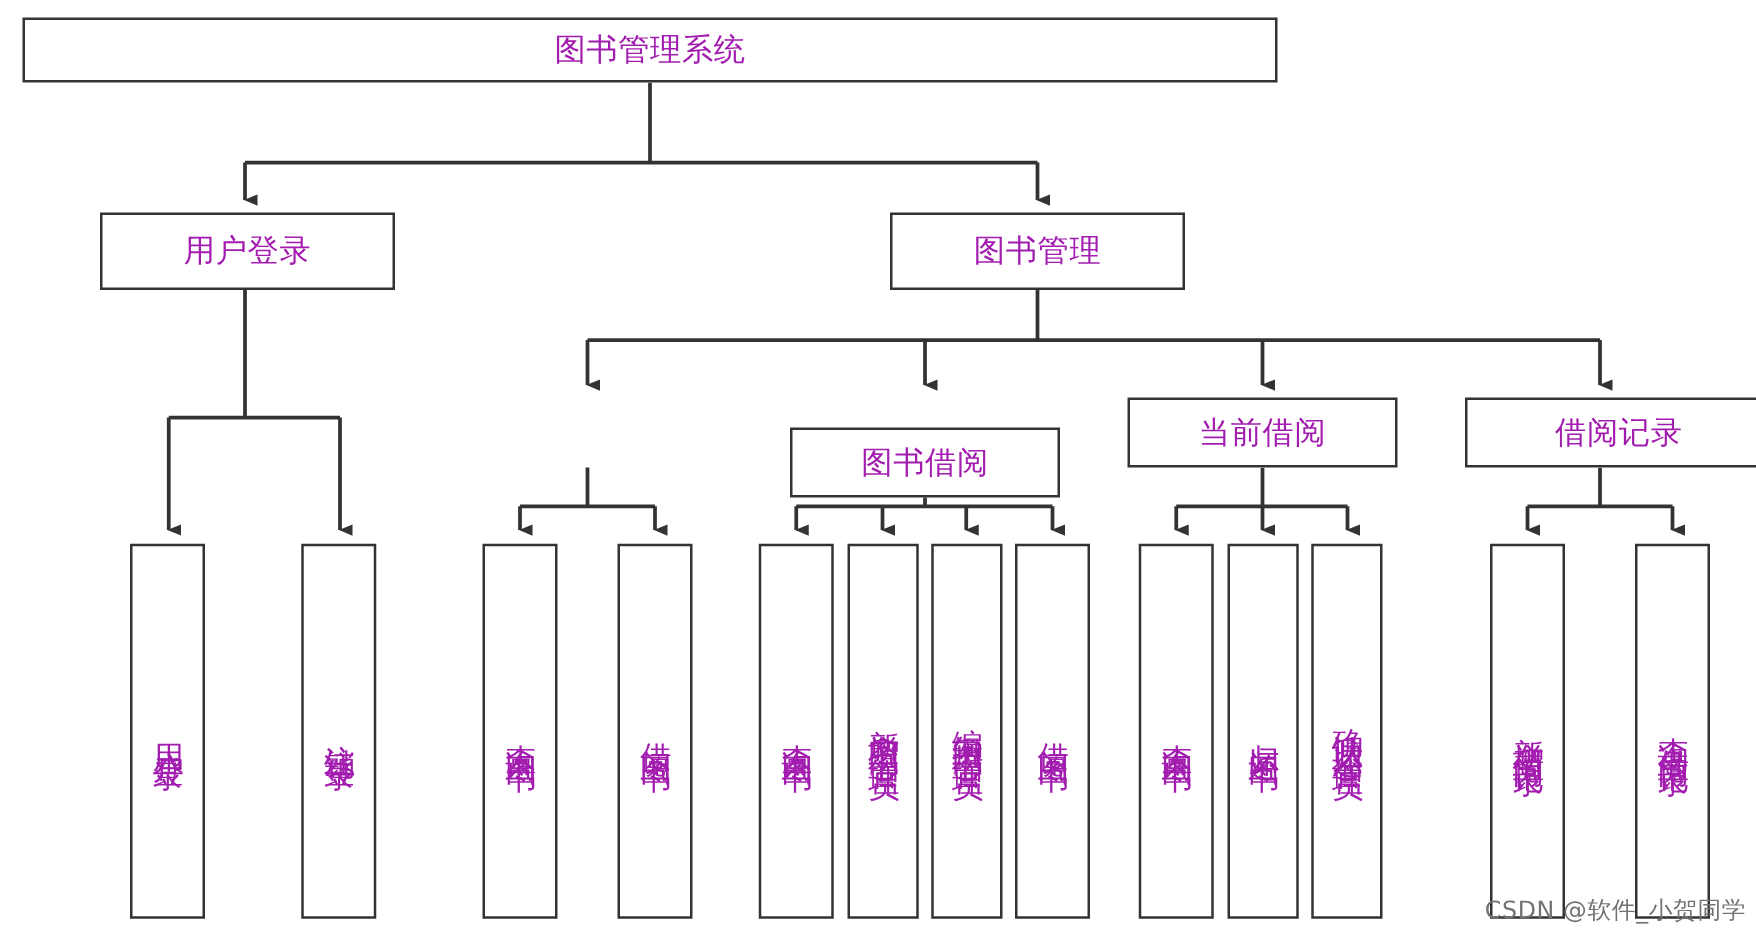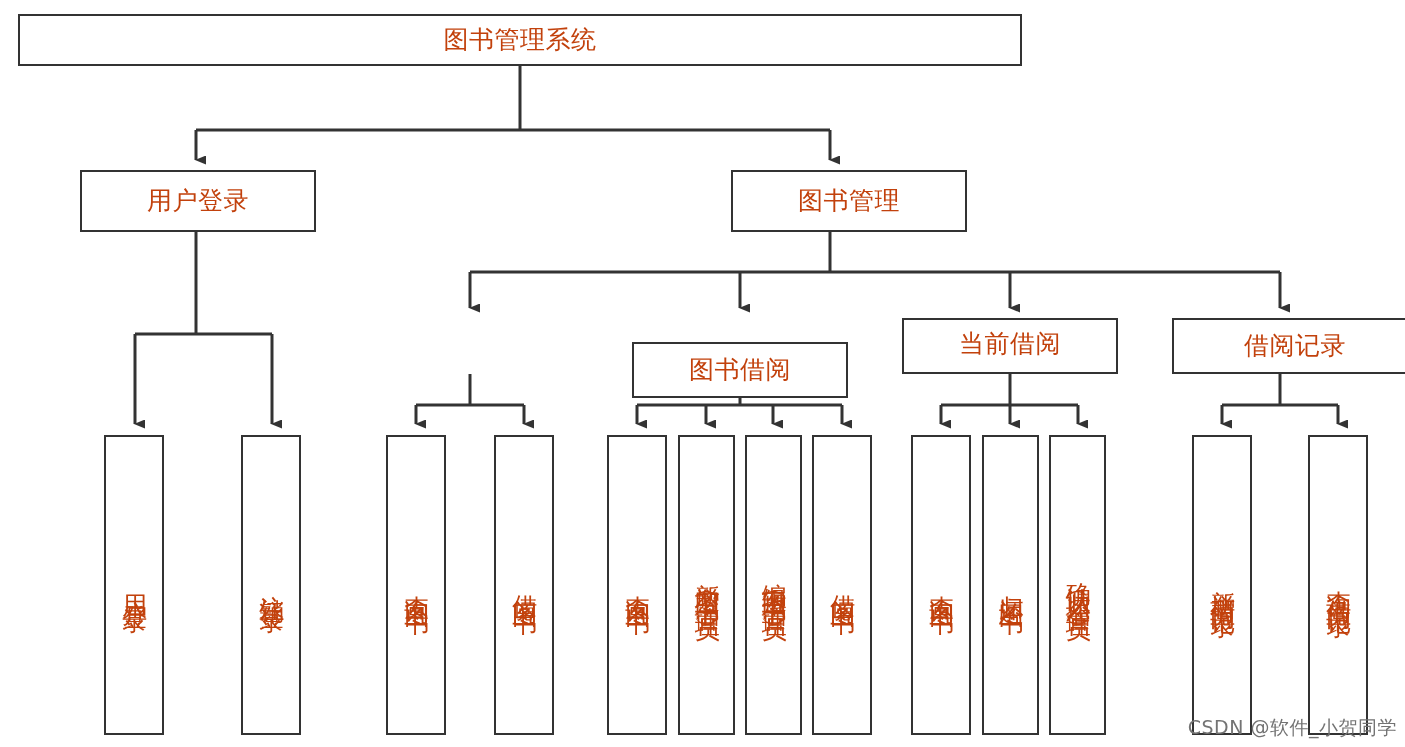--- a/index.html
+++ b/index.html
@@ -26,21 +26,21 @@
     pointer-events: none;
   }
   .node {
     position: absolute;
     box-sizing: border-box;
     border: 2.5px solid #333333;
     background: #ffffff;
     display: flex;
     align-items: center;
     justify-content: center;
-    color: #c2410c;
+    color: #a21caf;
   }
   .node.horiz {
     font-size: 25px;
     letter-spacing: 0.5px;
     line-height: 1.1;
   }
   .node.vert {
     writing-mode: vertical-rl;
     text-orientation: upright;
     font-size: 25px;
@@ -121,28 +121,28 @@
     </g>
   </svg>
 
   <div class="node horiz" style="left:18px; top:14px; width:1004px; height:52px;">
     <span>图书管理系统</span>
   </div>
 
   <div class="node horiz" style="left:80px; top:170px; width:236px; height:62px;">
     <span>用户登录</span>
   </div>
-  <div class="node horiz" style="left:712px; top:170px; width:236px; height:62px;margin-left:19px;">
+  <div class="node horiz" style="left:712px; top:170px; width:236px; height:62px;">
     <span>图书管理</span>
   </div>
 
   <div class="node horiz" style="left:632px; top:318px; width:216px; height:56px;margin-top:24px;">
     <span>图书借阅</span>
   </div>
-  <div class="node horiz" style="left:902px; top:318px; width:216px; height:56px;font-family:Liberation Mono, monospace;">
+  <div class="node horiz" style="left:902px; top:318px; width:216px; height:56px;">
     <span>当前借阅</span>
   </div>
   <div class="node horiz" style="left:1172px; top:318px; width:246px; height:56px;">
     <span>借阅记录</span>
   </div>
 
   <div class="node vert" style="left:104px; top:435px; width:60px; height:300px;">
     <span class="vtext">用户登录</span>
   </div>
   <div class="node vert" style="left:241px; top:435px; width:60px; height:300px;">

